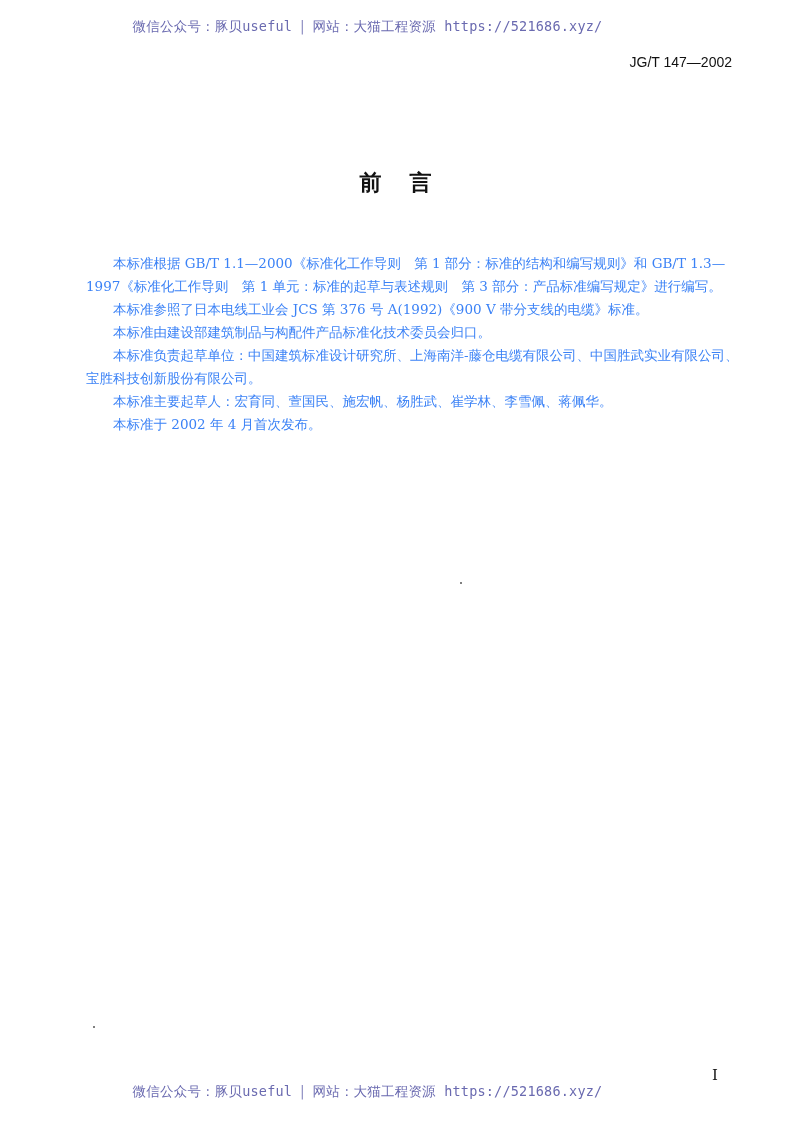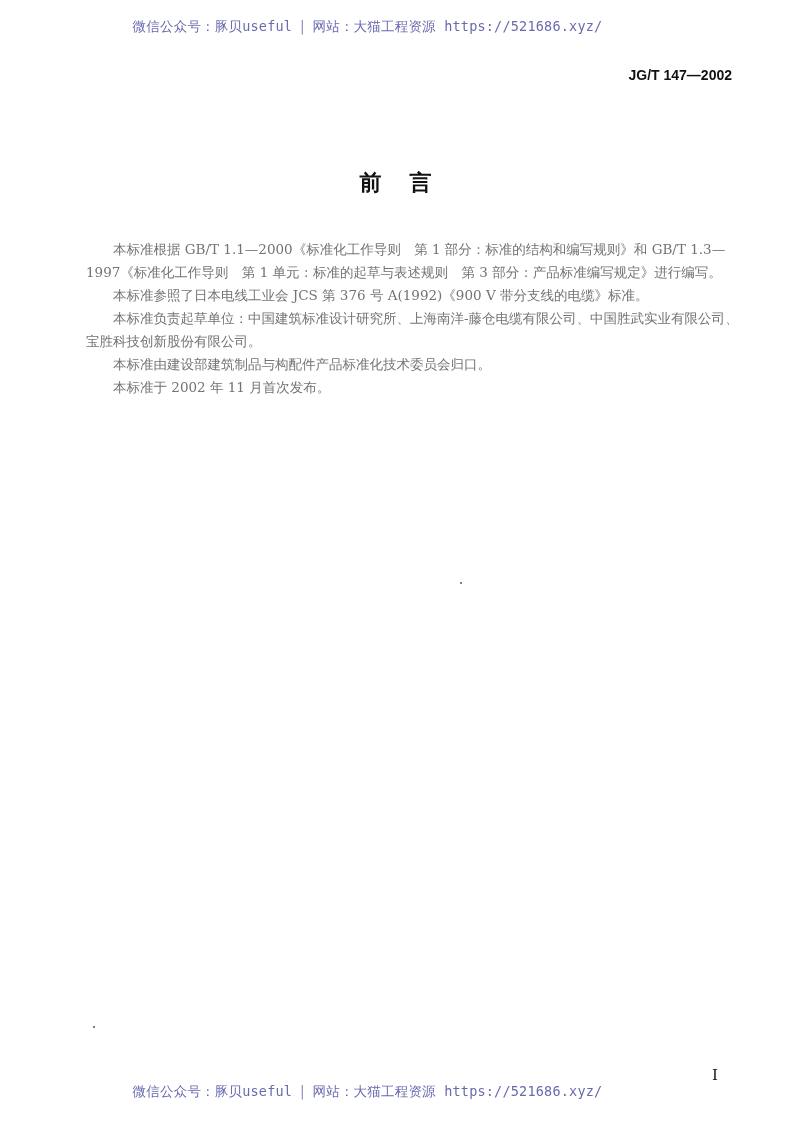--- a/index.html
+++ b/index.html
@@ -10,32 +10,32 @@
     }
     .watermark {
       position: absolute; left: 0; width: 735px; text-align: center;
       font-family: "DejaVu Sans Mono", "Liberation Mono", monospace;
       font-size: 13.5px; color: #6a6ab0; letter-spacing: 0.2px;
     }
     .watermark.top { top: 18px; }
     .watermark.bottom { top: 1083px; }
     .watermark .sep { margin: 0 6px; color: #8a8ac0; }
     .std-code {
-      position: absolute; top: 67px; right: 68px;
+      position: absolute; top: 54px; right: 68px;
       font-family: "Liberation Sans", "DejaVu Sans", sans-serif;
-      font-weight: bold; font-size: 14px; color: #111;
+      font-weight: normal; font-size: 14px; color: #111;
     }
     .title {
       position: absolute; top: 168px; left: 0; width: 800px; text-align: center;
       font-family: "DejaVu Sans", sans-serif; font-weight: bold; font-size: 22px;
       letter-spacing: 28px; color: #111; padding-left: 19px; box-sizing: border-box;
     }
     .body-text {
-      position: absolute; top: 238px; left: 86px; width: 660px;
-      font-size: 13.5px; line-height: 23px; color: #737373;
+      position: absolute; top: 252px; left: 86px; width: 660px;
+      font-size: 13.5px; line-height: 23px; color: #3b82f6;
     }
     .para { text-indent: 2em; margin: 0; }
     .page-num {
       position: absolute; top: 1066px; right: 82px;
       font-family: "DejaVu Serif", serif; font-size: 15px; color: #111;
     }
     .dot {
       position: absolute; width: 2px; height: 2px; background: #555; border-radius: 1px;
     }
   </style>
@@ -46,23 +46,24 @@
   <span>微信公众号：豚贝useful</span><span class="sep">|</span><span>网站：大猫工程资源 https://521686.xyz/</span>
 </div>
 
 <div class="std-code">JG/T 147—2002</div>
 
 <div class="title">前言</div>
 
 <div class="body-text">
   <p class="para">本标准根据 GB/T 1.1—2000《标准化工作导则　第 1 部分：标准的结构和编写规则》和 GB/T 1.3—1997《标准化工作导则　第 1 单元：标准的起草与表述规则　第 3 部分：产品标准编写规定》进行编写。</p>
   <p class="para">本标准参照了日本电线工业会 JCS 第 376 号 A(1992)《900 V 带分支线的电缆》标准。</p>
+  <p class="para">本标准由建设部建筑制品与构配件产品标准化技术委员会归口。</p>
   <p class="para">本标准负责起草单位：中国建筑标准设计研究所、上海南洋-藤仓电缆有限公司、中国胜武实业有限公司、宝胜科技创新股份有限公司。</p>
-  <p class="para">本标准由建设部建筑制品与构配件产品标准化技术委员会归口。</p>
-  <p class="para">本标准于 2002 年 11 月首次发布。</p>
+  <p class="para">本标准主要起草人：宏育同、萱国民、施宏帆、杨胜武、崔学林、李雪佩、蒋佩华。</p>
+  <p class="para">本标准于 2002 年 4 月首次发布。</p>
 </div>
 
 <div class="dot" style="top:582px; left:460px;"></div>
 <div class="dot" style="top:1026px; left:93px;"></div>
 
 <div class="page-num">I</div>
 
 <div class="watermark bottom">
   <span>微信公众号：豚贝useful</span><span class="sep">|</span><span>网站：大猫工程资源 https://521686.xyz/</span>
 </div>

